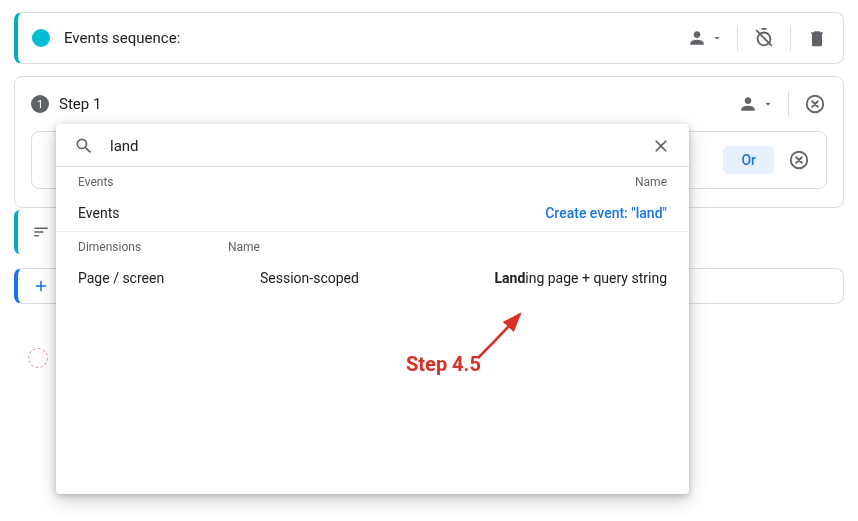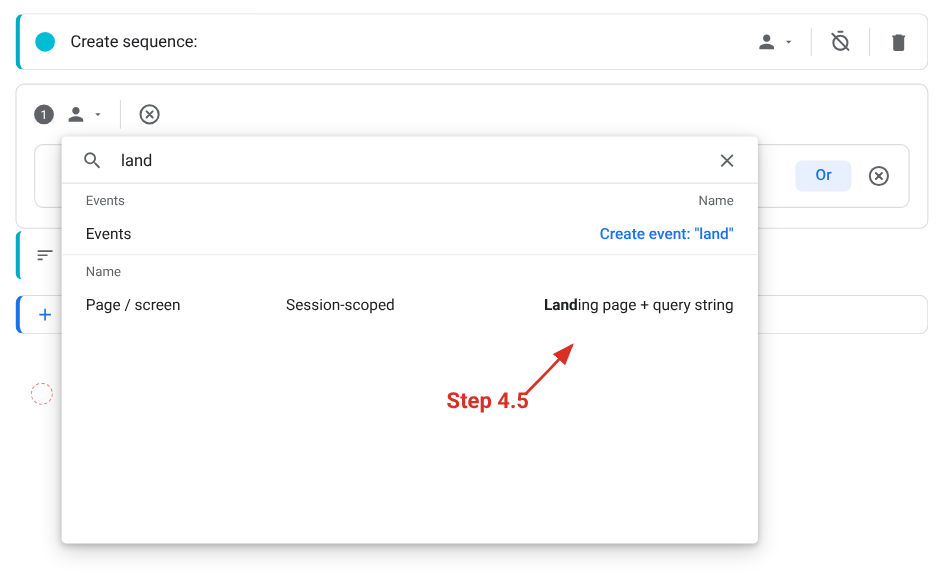--- a/index.html
+++ b/index.html
@@ -155,21 +155,21 @@
 
   svg { display: block; }
 </style>
 </head>
 <body>
 
 <div class="outer">
 
   <div class="seq-header">
     <div class="dot"></div>
-    <div class="title">Create sequence:</div>
+    <div class="title">Events sequence:</div>
     <div class="right-icons">
       <div class="user-drop">
         <svg width="20" height="20" viewBox="0 0 24 24" fill="currentColor">
             <path d="M12 12c2.21 0 4-1.79 4-4s-1.79-4-4-4-4 1.79-4 4 1.79 4 4 4zm0 2c-2.67 0-8 1.34-8 4v2h16v-2c0-2.66-5.33-4-8-4z"></path>
           </svg>
         <svg width="12" height="12" viewBox="0 0 24 24" fill="currentColor">
             <path d="M7 10l5 5 5-5z"></path>
           </svg>
       </div>
       <div class="divider-v"></div>
@@ -185,20 +185,21 @@
         <svg width="20" height="20" viewBox="0 0 24 24" fill="currentColor">
             <path d="M6 7h12v13a2 2 0 0 1-2 2H8a2 2 0 0 1-2-2V7zm3-3h6l1 2H8l1-2zM5 5h14v2H5V5zm4 5h2v8H9v-8zm4 0h2v8h-2v-8z"></path>
           </svg>
       </div>
     </div>
   </div>
 
   <div class="step-card">
     <div class="step-row1">
       <div class="step-num">1</div>
+      <div class="step-label">Step 1</div>
       <div class="right">
         <div class="user-drop">
           <svg width="20" height="20" viewBox="0 0 24 24" fill="currentColor">
               <path d="M12 12c2.21 0 4-1.79 4-4s-1.79-4-4-4-4 1.79-4 4 1.79 4 4 4zm0 2c-2.67 0-8 1.34-8 4v2h16v-2c0-2.66-5.33-4-8-4z"></path>
             </svg>
           <svg width="12" height="12" viewBox="0 0 24 24" fill="currentColor">
               <path d="M7 10l5 5 5-5z"></path>
             </svg>
         </div>
         <div class="divider-v"></div>
@@ -257,20 +258,21 @@
   <div class="pop-head">
     <div class="c1">Events</div>
     <div class="c2">Name</div>
   </div>
   <div class="pop-row">
     <div class="c1">Events</div>
     <div class="link">Create event: "land"</div>
   </div>
 
   <div class="pop-head2">
+    <div class="col-a">Dimensions</div>
     <div class="col-c">Name</div>
   </div>
   <div class="pop-row2">
     <div class="col-a">Page / screen</div>
     <div class="col-b">Session-scoped</div>
     <div class="col-c"><b>Land</b><span>ing page + query string</span></div>
   </div>
 </div>
 
 <div class="annot-label">Step 4.5</div>

